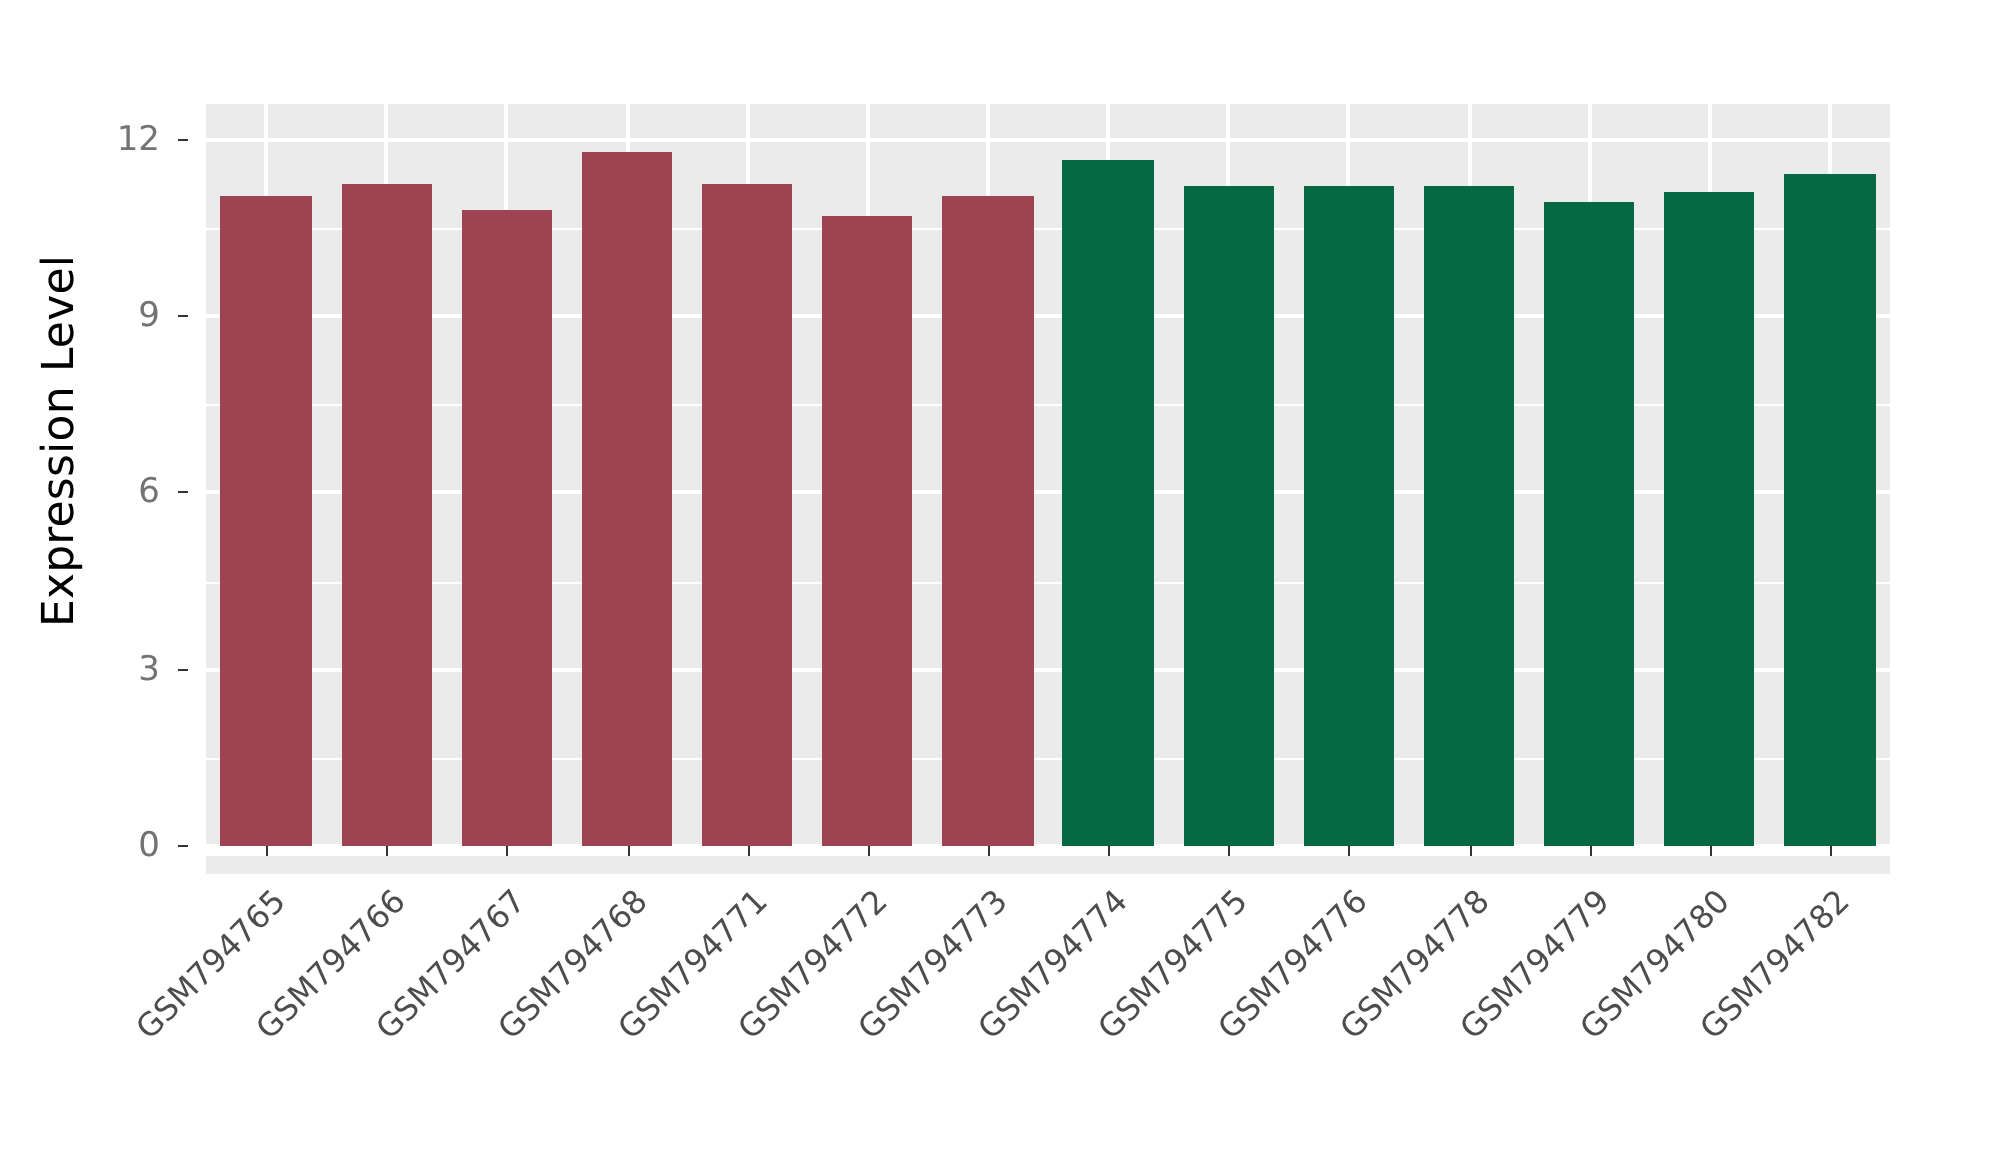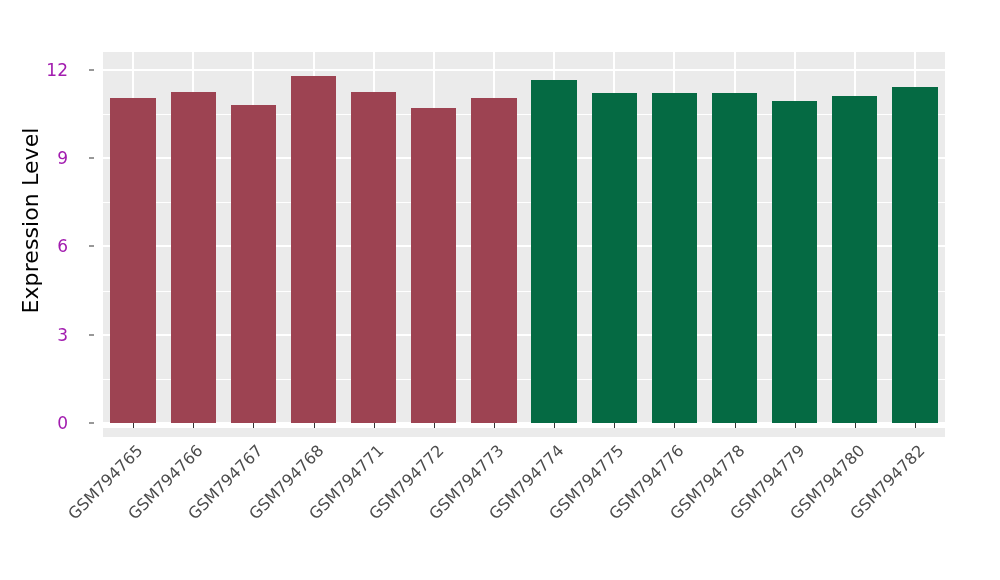--- a/index.html
+++ b/index.html
@@ -43,24 +43,24 @@
   
   .y-tick-labels {
     position: absolute;
     left: 60px;
     top: 52px;
     width: 34px;
     height: 371px;
   }
   .y-tick-label {
     position: absolute;
-    right: 26px;
+    right: 14px;
     transform: translateY(-50%);
     font-size: 17px;
-    color: #a21caf;
+    color: #737373;
     white-space: nowrap;
   }
   .y-tick-mark {
     position: absolute;
     right: 0px;
     width: 5px;
     height: 1px;
     background: #333333;
     transform: translateY(-50%);
   }

